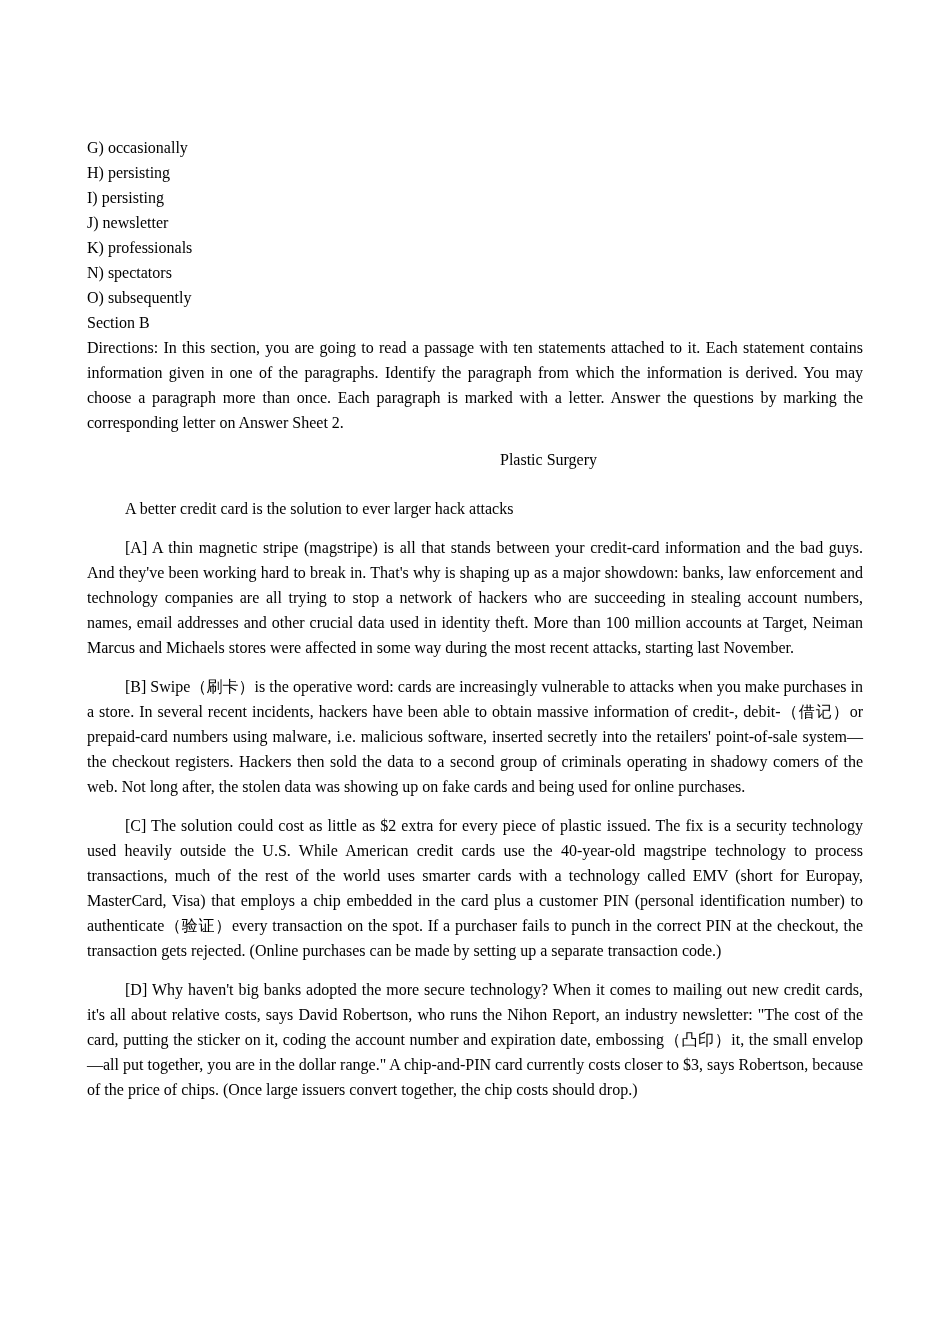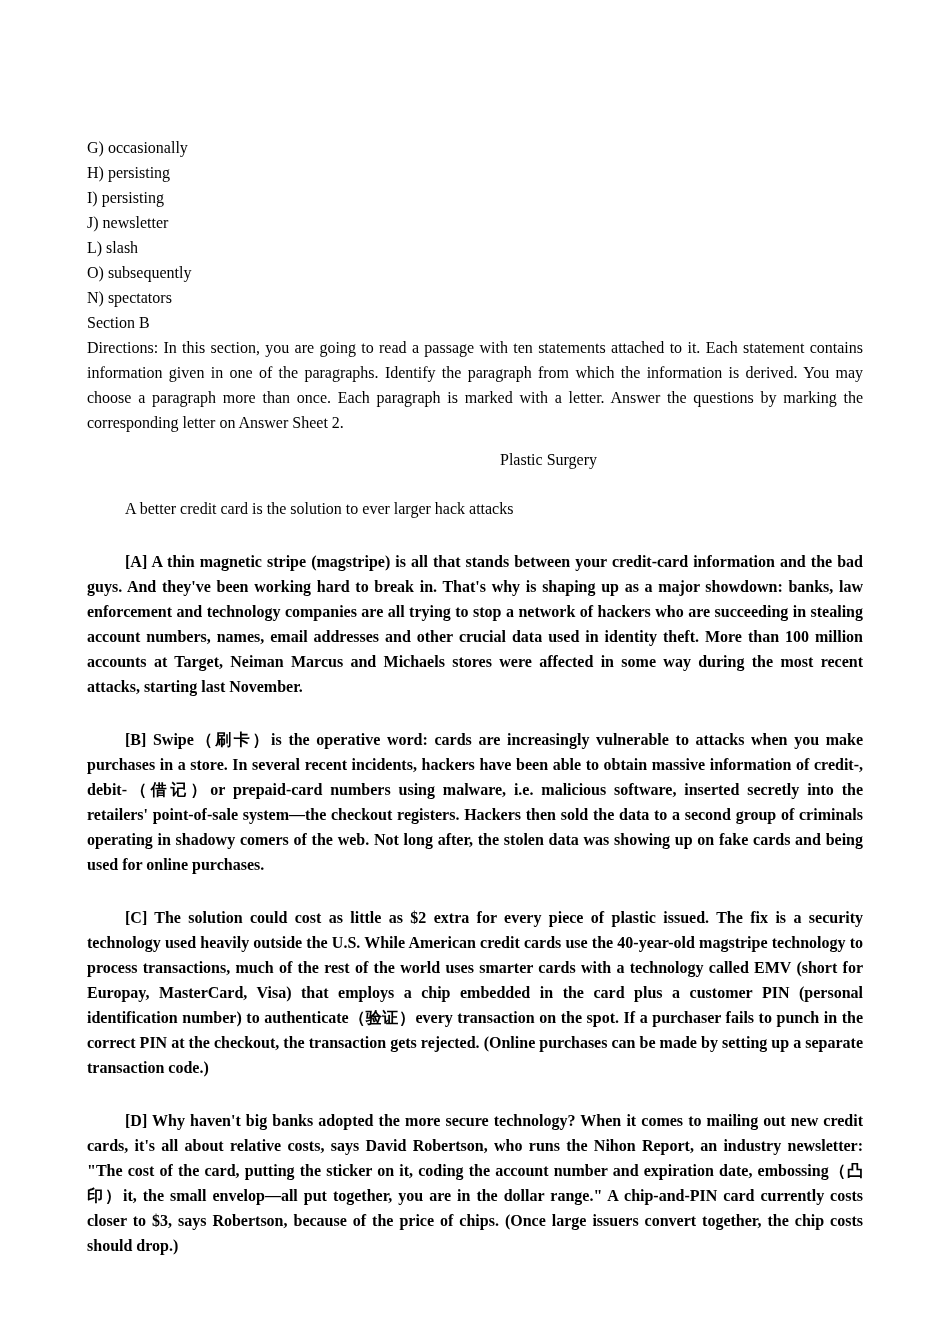--- a/index.html
+++ b/index.html
@@ -5,37 +5,37 @@
     html, body { margin: 0; padding: 0; background: #ffffff; }
     body {
       width: 950px; height: 1344px; position: relative; overflow: hidden;
       font-family: "Liberation Serif", "DejaVu Serif", serif;
       color: #000000;
       font-size: 16px;
     }
     .page { position: absolute; left: 87px; top: 135px; width: 776px; }
     .line { line-height: 25px; height: 25px; white-space: nowrap; }
     .para { line-height: 25px; text-align: justify; margin: 0; }
-    .gap { margin-top: 28px; font-weight: bold; }
+    .gap { margin-top: 14px; }
     .indent { text-indent: 38px; }
     .title { padding-left: 147px; line-height: 25px; margin-top: 12px; text-align: center; }
     .subtitle { padding-left: 38px; line-height: 25px; margin-top: 24px; }
   </style>
 </head>
 <body>
 
 <div class="page">
   <div>
     <div class="line">G) occasionally</div>
     <div class="line">H) persisting</div>
     <div class="line">I) persisting</div>
     <div class="line">J) newsletter</div>
-    <div class="line">L) slash</div>
+    <div class="line">K) professionals</div>
+    <div class="line">N) spectators</div>
     <div class="line">O) subsequently</div>
-    <div class="line">N) spectators</div>
   </div>
 
   <div class="line">Section B</div>
   <p class="para">Directions: In this section, you are going to read a passage with ten statements attached to it. Each statement contains information given in one of the paragraphs. Identify the paragraph from which the information is derived. You may choose a paragraph more than once. Each paragraph is marked with a letter. Answer the questions by marking the corresponding letter on Answer Sheet 2.</p>
 
   <div class="title">Plastic Surgery</div>
   <div class="subtitle">A better credit card is the solution to ever larger hack attacks</div>
 
   <p class="para indent gap">[A] A thin magnetic stripe (magstripe) is all that stands between your credit-card information and the bad guys. And they've been working hard to break in. That's why  is shaping up as a major showdown: banks, law enforcement and technology companies are all trying to stop a network of hackers who are succeeding in stealing account numbers, names, email addresses and other crucial data used in identity theft. More than 100 million accounts at Target, Neiman Marcus and Michaels stores were affected in some way during the most recent attacks, starting last November.</p>
   <p class="para indent gap">[B] Swipe（刷卡）is the operative word: cards are increasingly vulnerable to attacks when you make purchases in a store. In several recent incidents, hackers have been able to obtain massive information of credit-, debit-（借记）or prepaid-card numbers using malware, i.e. malicious software, inserted secretly into the retailers' point-of-sale system—the checkout registers. Hackers then sold the data to a second group of criminals operating in shadowy comers of the web. Not long after, the stolen data was showing up on fake cards and being used for online purchases.</p>

